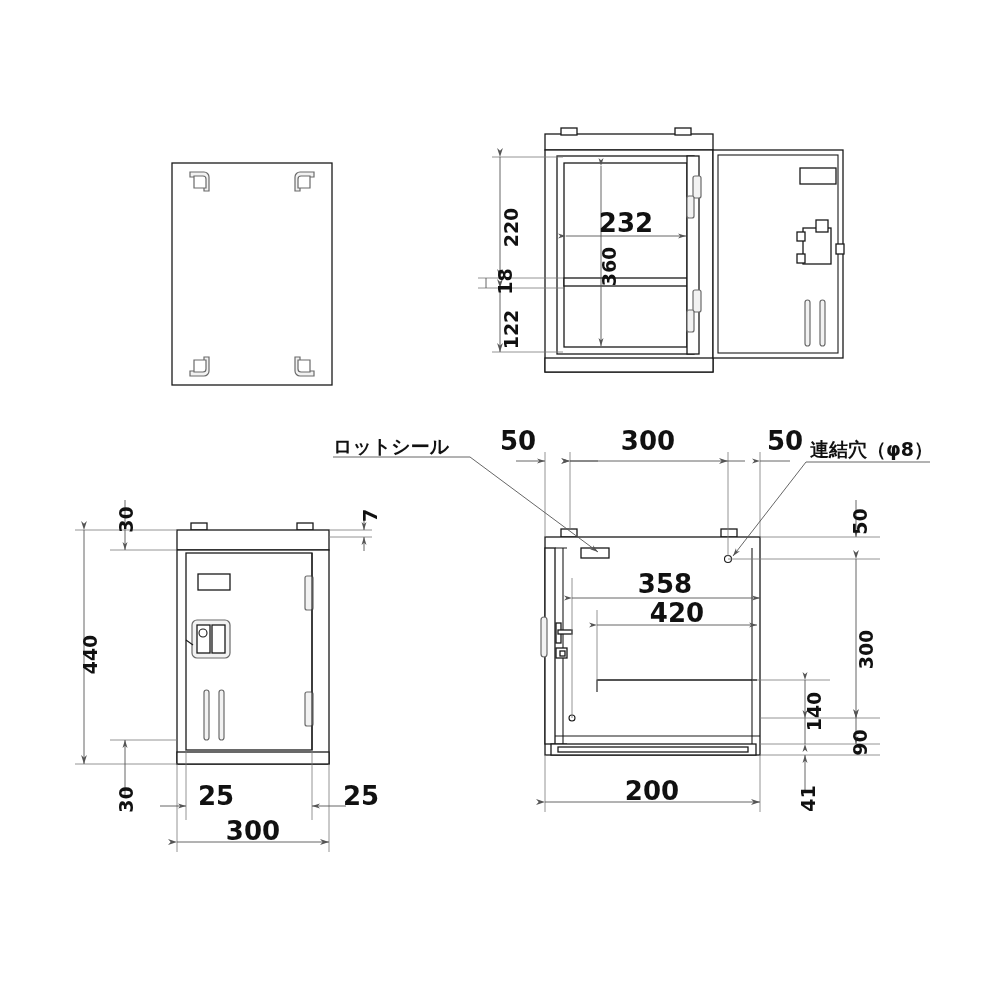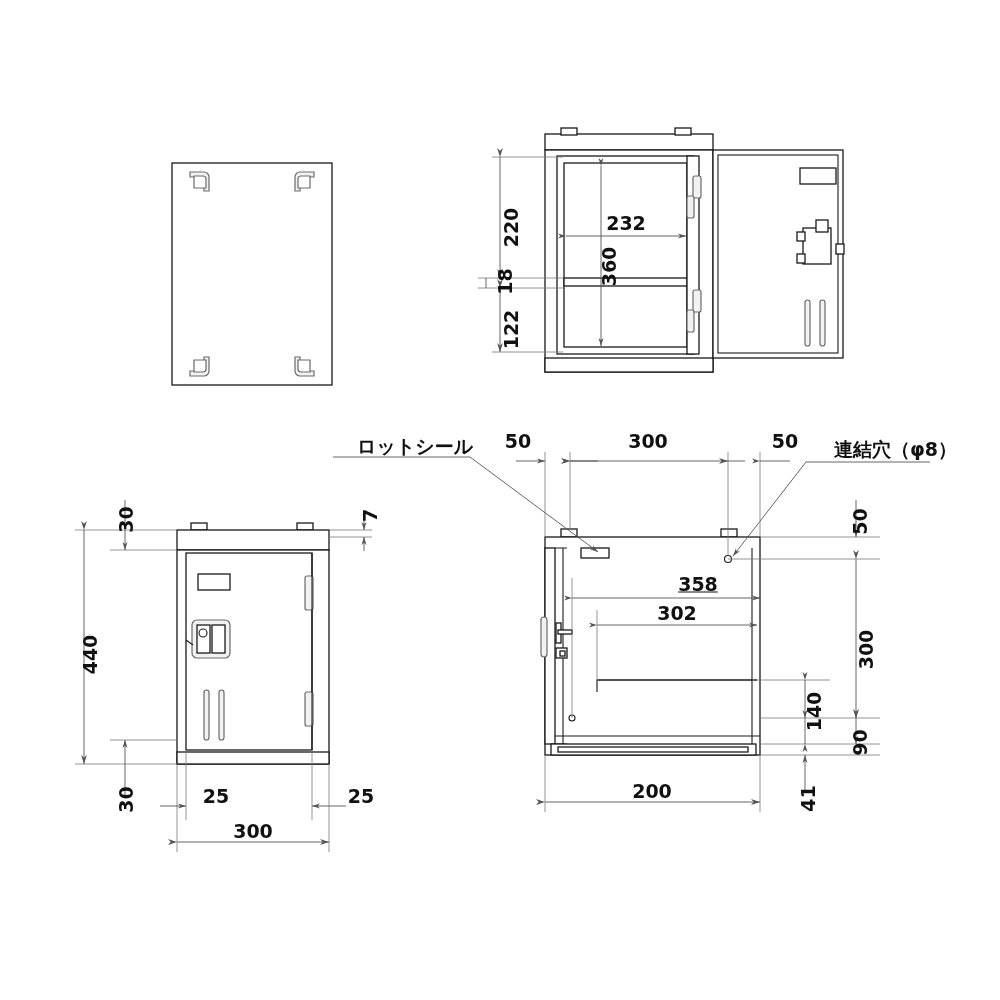--- a/index.html
+++ b/index.html
@@ -8,26 +8,26 @@
   .stage{position:absolute;left:0;top:0;width:1000px;height:1000px;}
   svg{position:absolute;left:0;top:0;width:1000px;height:1000px;}
   .dimtxt{
     position:absolute;
     font-family:"DejaVu Sans","Liberation Sans",sans-serif;
     font-weight:bold;
     color:#111;
     white-space:nowrap;
     line-height:1;
   }
-  .dimtxt.h{font-size:19px;}
+  .dimtxt.h{font-size:26px;}
   .dimtxt.v{font-size:19px;transform-origin:center center;transform:rotate(-90deg);}
   .jp{
     position:absolute;
     font-family:"DejaVu Sans","Liberation Sans",sans-serif;
-    font-size:19px;font-weight:bold;color:#111;white-space:nowrap;line-height:1;margin-left:24px;
+    font-size:19px;font-weight:bold;color:#111;white-space:nowrap;line-height:1;
   }
   .ctr{transform:translate(-50%,-50%);}
   .vctr{transform:translate(-50%,-50%) rotate(-90deg);}
 </style>
 </head>
 <body>
 
 <div class="stage">
 
 <svg viewBox="0 0 1000 1000" xmlns="http://www.w3.org/2000/svg">
@@ -298,20 +298,20 @@
 <div class="dimtxt h ctr" style="left:253px;top:831px;">300</div>
 
 <div class="dimtxt h ctr" style="left:518px;top:441px;">50</div>
 <div class="dimtxt h ctr" style="left:648px;top:441px;">300</div>
 <div class="dimtxt h ctr" style="left:785px;top:441px;">50</div>
 <div class="dimtxt v vctr" style="left:847px;top:512px;">50</div>
 <div class="dimtxt v vctr" style="left:847px;top:640px;">300</div>
 <div class="dimtxt v vctr" style="left:795px;top:702px;">140</div>
 <div class="dimtxt v vctr" style="left:847px;top:733px;">90</div>
 <div class="dimtxt v vctr" style="left:795px;top:789px;">41</div>
-<div class="dimtxt h ctr" style="left:698px;top:584px;text-decoration:underline;">358</div>
-<div class="dimtxt h ctr" style="left:677px;top:613px;">302</div>
+<div class="dimtxt h ctr" style="left:665px;top:584px;">358</div>
+<div class="dimtxt h ctr" style="left:677px;top:613px;">420</div>
 <div class="dimtxt h ctr" style="left:652px;top:791px;">200</div>
 
 <div class="jp" style="left:333px;top:437px;">ロットシール</div>
 <div class="jp" style="left:810px;top:440px;text-align:center;">連結穴（φ8）</div>
 
 </div>
 
 </body></html>

